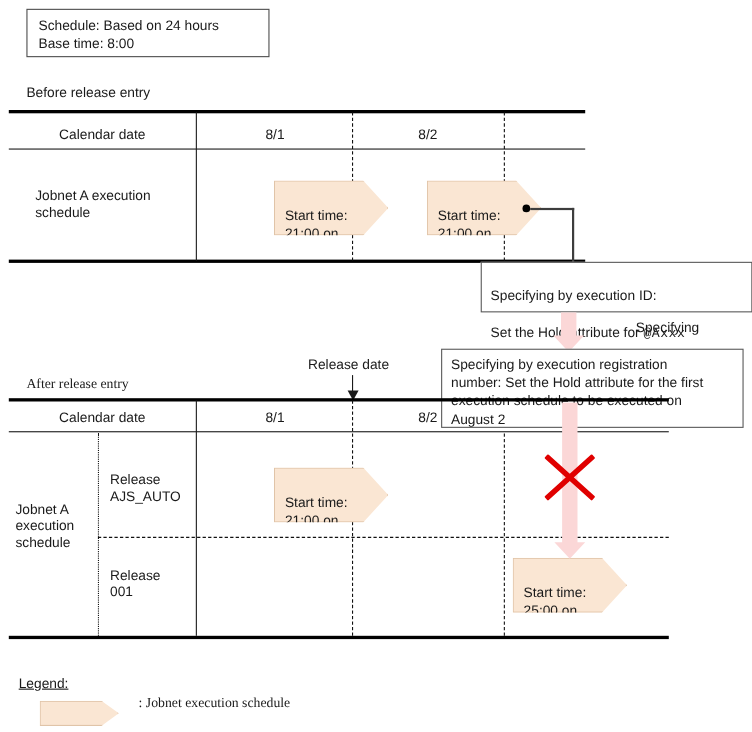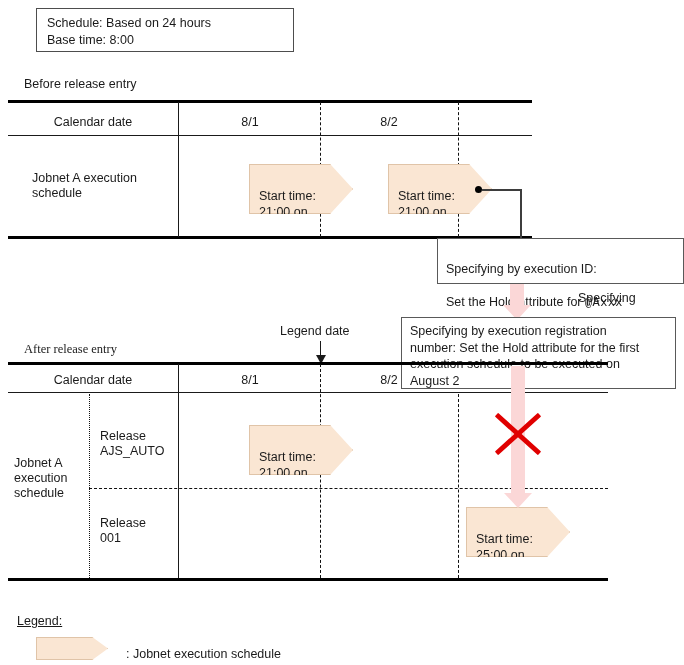--- a/index.html
+++ b/index.html
@@ -26,25 +26,24 @@
     font-size: 12.5px;
     line-height: 15px;
     color: #1a1a1a;
     white-space: pre-line;
   }
   .txt-c { text-align: center; }
 
   
   #note-box {
     left: 24px; top: 8px;
-    width: 258px; height: 44px;
+    width: 221px; height: 44px;
     border: 1.5px solid #4d4d4d;
     background: #ffffff;
     box-sizing: border-box;
-    margin-left: 12px;
   }
   #note-box .txt {
     padding: 6px 0 0 10px;
     line-height: 17px;
   }
 
   
   .section-label {
     font-size: 12.5px;
     color: #1a1a1a;
@@ -208,21 +207,21 @@
   </div>
   <div class="abs txt" style="left:578px; top:291px;">Specifying</div>
 
   <div class="abs callout" style="left:401px; top:317px; width:275px; height:72px;">
     <div class="ctxt">Specifying by execution registration
 number: Set the Hold attribute for the first
 execution schedule to be executed on
 August 2</div>
   </div>
 
-  <div class="abs txt" style="left:280px; top:324px;">Legend date</div>
+  <div class="abs txt" style="left:280px; top:324px;">Release date</div>
   <div class="abs rel-arrow-line" style="left:320px; top:341px; height:20px;"></div>
   <div class="abs rel-arrow-head" style="left:316px; top:355px;"></div>
 
   <div class="abs section-label" style="left:24px; top:342px;font-family:Liberation Serif, serif;">After release entry</div>
 
   <div class="abs rule-thick" style="left:8px; top:362px; width:600px;"></div>
 
   <div class="abs rule-thin" style="left:8px; top:392px; width:600px;"></div>
 
   <div class="abs rule-thick" style="left:8px; top:578px; width:600px;"></div>
@@ -264,15 +263,15 @@
     <div class="head" style="left:6px; top:127px;"></div>
   </div>
 
   <div class="abs redx" style="left:489px; top:407px; width:58px; height:54px;">
     <span class="s1"></span>
     <span class="s2"></span>
   </div>
 
   <div class="abs txt" id="legend-label" style="left:17px; top:614px;text-decoration:underline;">Legend:</div>
   <div class="abs pentagon" style="left:36px; top:637px; width:72px; height:23px;"></div>
-  <div class="abs txt" id="legend-text" style="left:126px; top:647px;">: Jobnet execution schedule</div>
+  <div class="abs txt" id="legend-text" style="left:126px; top:632px;font-family:Liberation Serif, serif;">: Jobnet execution schedule</div>
 
 </div>
 
 </body></html>

